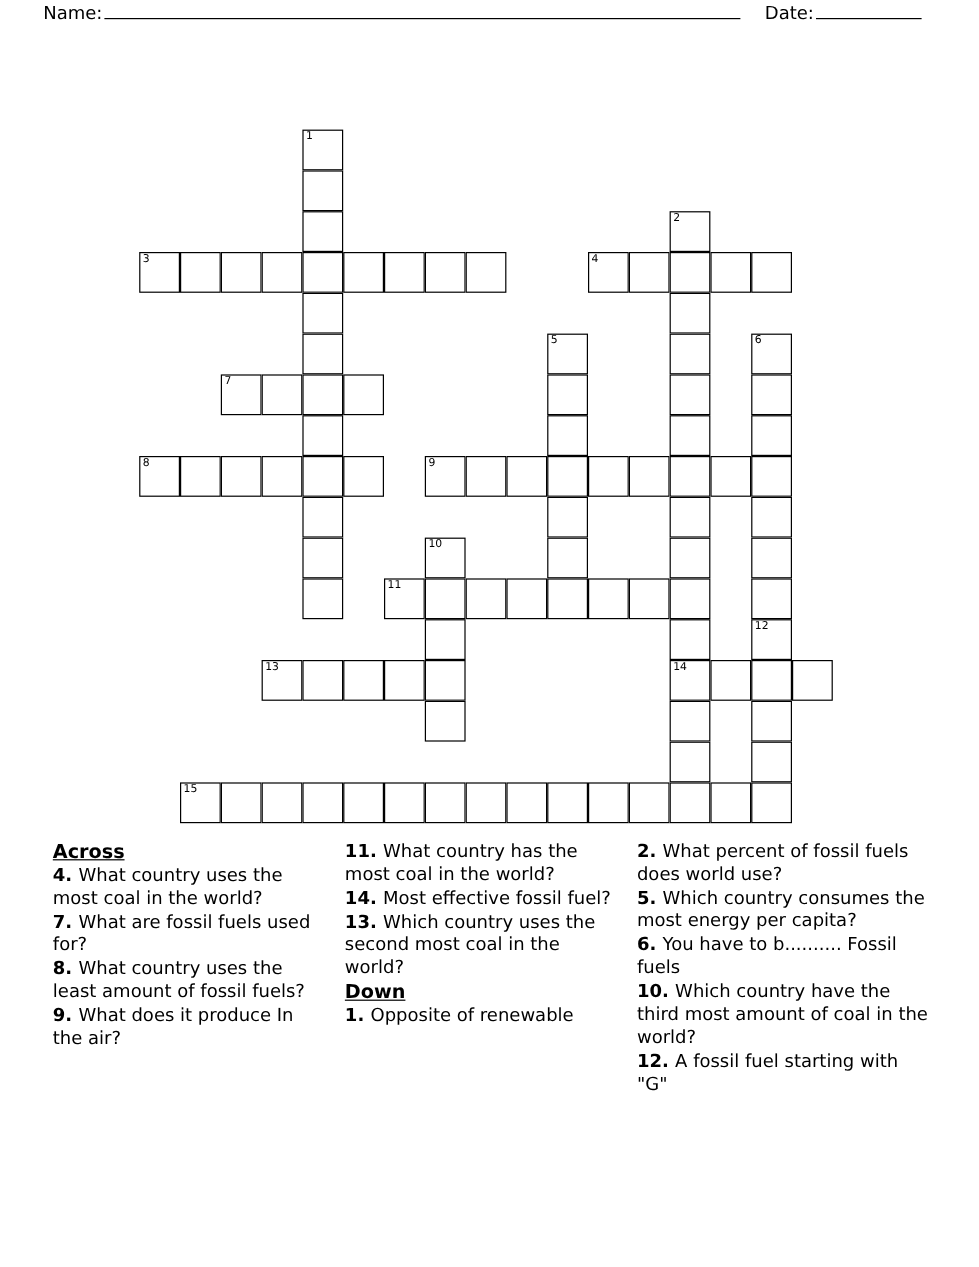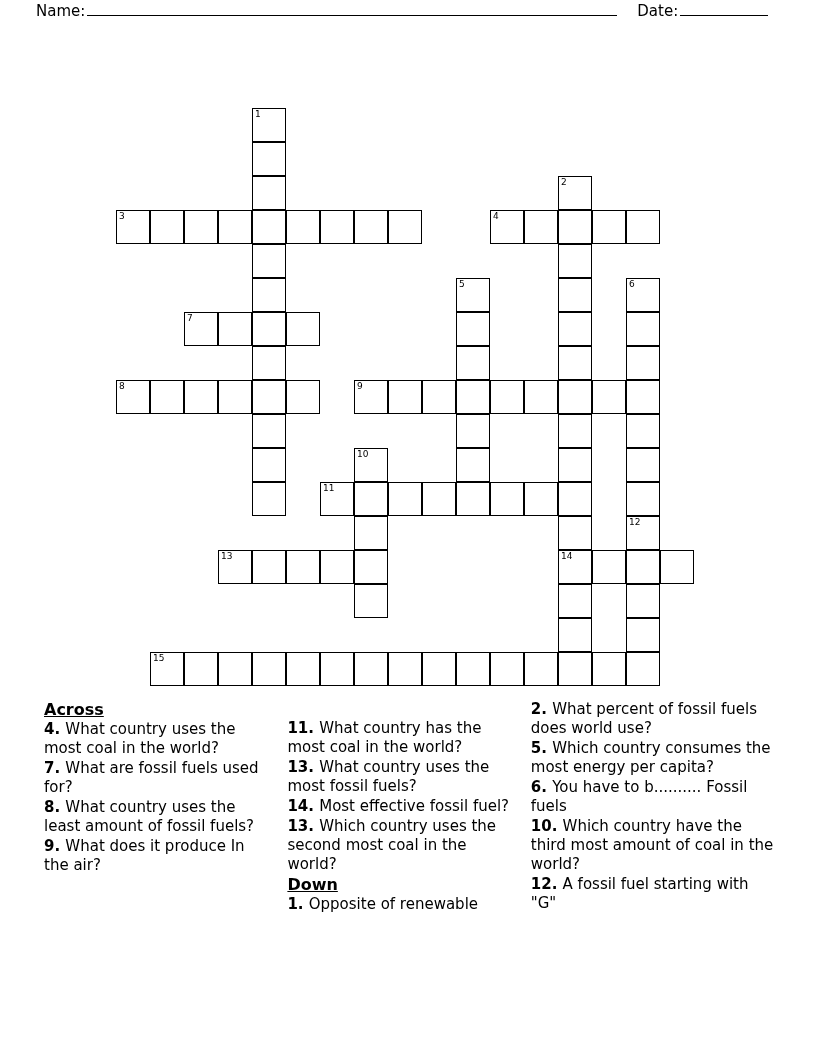--- a/index.html
+++ b/index.html
@@ -85,21 +85,21 @@
     left: 44px;
     width: 730px;
     display: flex;
     gap: 4px;
     align-items: flex-start;
   }
   .clue-col {
     box-sizing: border-box;
   }
   .col1 { width: 242px; padding-right: 10px; }
-  .col2 { width: 242px; padding-right: 10px; margin-top: 19px; }
+  .col2 { width: 242px; padding-right: 10px; }
   .col3 { width: 246px; }
   .section-head {
     font-size: 16px;
     font-weight: bold;
     text-decoration: underline;
     margin: 0 0 1px 0;
     line-height: 19px;
   }
   .clue {
     font-size: 15px;
@@ -261,21 +261,20 @@
       <div id="col1-clues">
           <p class="clue"><b>4. </b><span>What country uses the most coal in the world?</span></p>
           <p class="clue"><b>7. </b><span>What are fossil fuels used for?</span></p>
           <p class="clue"><b>8. </b><span>What country uses the least amount of fossil fuels?</span></p>
           <p class="clue"><b>9. </b><span>What does it produce In the air?</span></p>
         </div>
     </div>
     <div class="clue-col col2">
       <div id="col2-clues">
           <p class="clue"><b>11. </b><span>What country has the most coal in the world?</span></p>
-          <p class="clue"><b>13. </b><span>What country uses the most fossil fuels?</span></p>
           <p class="clue"><b>14. </b><span>Most effective fossil fuel?</span></p>
           <p class="clue"><b>13. </b><span>Which country uses the second most coal in the world?</span></p>
         </div>
       <div class="section-head">Down</div>
       <div id="col2-down">
           <p class="clue"><b>1. </b><span>Opposite of renewable</span></p>
         </div>
     </div>
     <div class="clue-col col3">
       <div id="col3-clues">

